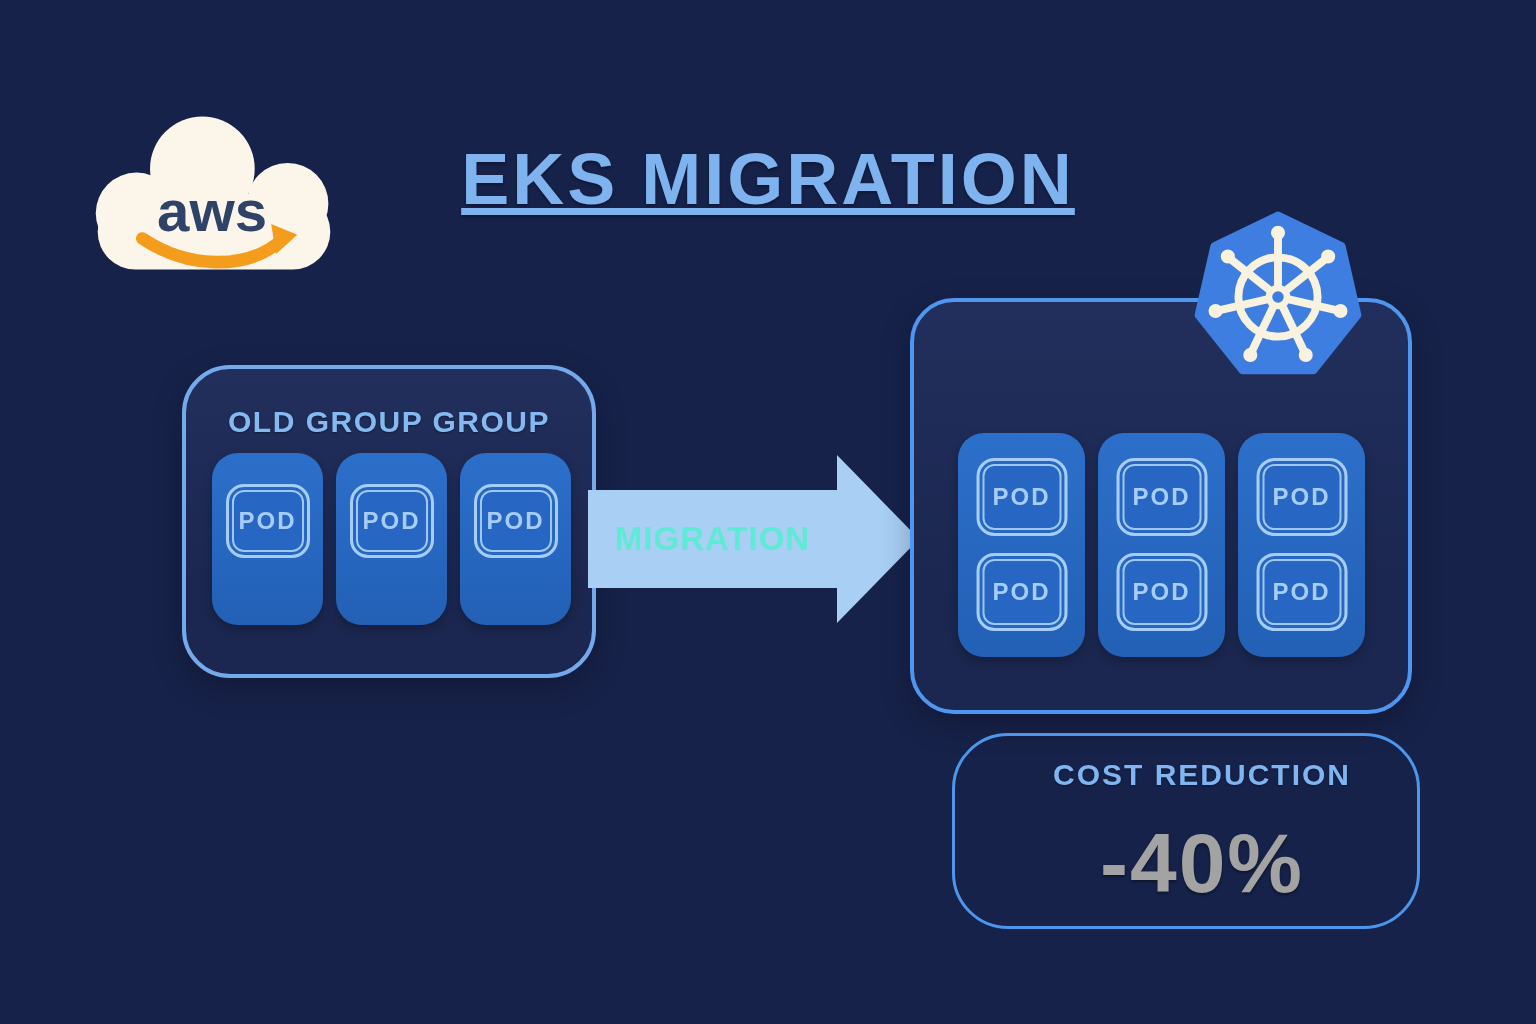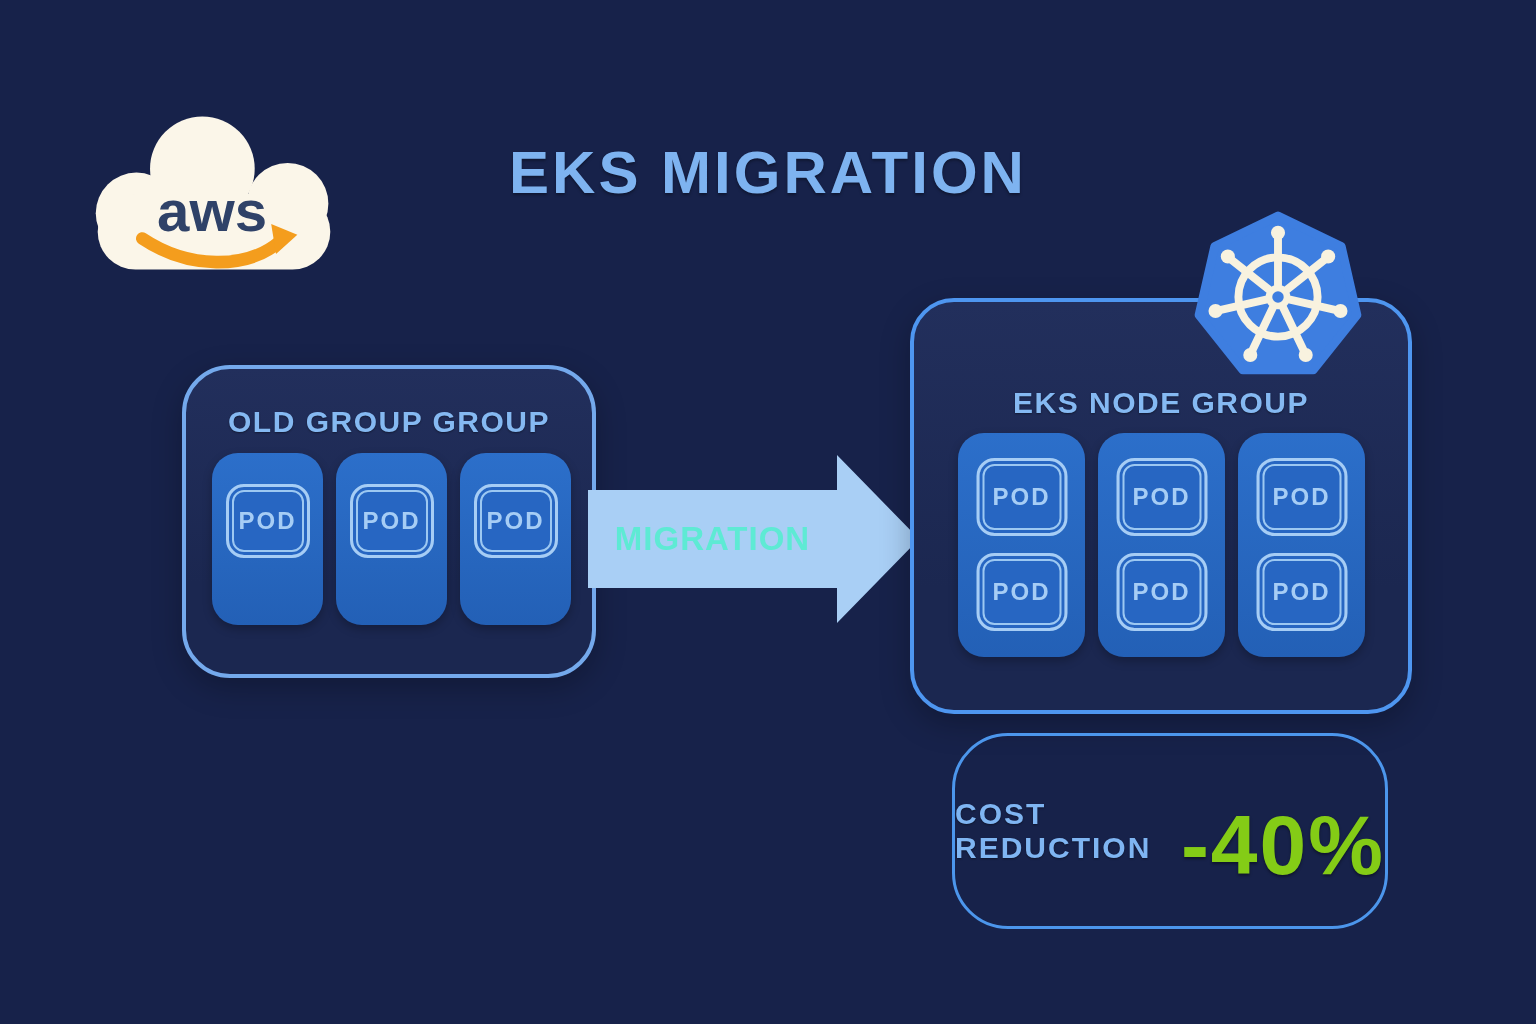--- a/index.html
+++ b/index.html
@@ -7,24 +7,25 @@
     width:1536px;height:1024px;position:relative;overflow:hidden;
     background:#17224A;
     font-family:"Liberation Sans", sans-serif;
     -webkit-font-smoothing:antialiased;
   }
   .abs{position:absolute;}
 
   
   .main-title{
     left:0;right:0;top:138px;text-align:center;
-    font-size:60px;font-weight:bold;letter-spacing:3px;
+    font-size:72px;font-weight:bold;letter-spacing:3px;
     color:#7EB3F0;
     text-shadow:0 2px 3px rgba(0,0,0,0.35);
     white-space:nowrap;
+    text-decoration:underline;
   }
 
   
   .group-box{
     background:linear-gradient(180deg,#222f5c 0%,#1b2750 70%);
     border-radius:48px;
     box-shadow:0 10px 30px rgba(0,0,0,0.25);
   }
   .old-group{
     left:182px;top:365px;width:406px;height:305px;
@@ -78,31 +79,32 @@
     position:absolute;left:0;top:37px;width:249px;height:98px;
     display:flex;align-items:center;justify-content:center;
     font-weight:bold;font-size:33px;letter-spacing:1px;
     color:#5eead4;white-space:nowrap;
   }
 
   
   .cost-badge{
     left:952px;top:733px;width:430px;height:190px;
     border:3px solid #4C96EC;border-radius:56px;
-    display:flex;align-items:center;justify-content:center;
+    display:flex;flex-direction:column;align-items:center;justify-content:center;
     gap:2px;
+    padding-left:32px;
   }
   .cost-title{
     font-weight:bold;font-size:30px;letter-spacing:2px;
     color:#7FB5F2;
     text-shadow:0 1px 2px rgba(0,0,0,0.4);
   }
   .cost-value{
     font-weight:bold;font-size:84px;letter-spacing:2px;
-    color:#84cc16;line-height:1;
+    color:#a3a3a3;line-height:1;
     text-shadow:0 2px 3px rgba(0,0,0,0.4);
     margin-top:27px;
   }
 
   
   .aws-cloud{left:88px;top:103px;width:252px;height:178px;text-align:center;}
   .k8s-logo{left:1190px;top:209px;width:176px;height:176px;z-index:5;}
 </style>
 </head>
 <body>
@@ -139,21 +141,20 @@
 </div>
 
 <div class="abs arrow-wrap">
   <svg width="333" height="172" viewBox="0 0 333 172">
     <polygon points="0,37 249,37 249,2 331,86 249,170 249,135 0,135" fill="#A9CFF5"></polygon>
   </svg>
   <div class="arrow-label">MIGRATION</div>
 </div>
 
 <div class="abs group-box eks-group">
-  <div class="group-title">EKS NODE GROUP</div>
   <div class="node-row">
     <div class="node eks-node">
       <div class="pod pod-1">POD</div>
       <div class="pod pod-2">POD</div>
     </div>
     <div class="node eks-node">
       <div class="pod pod-1">POD</div>
       <div class="pod pod-2">POD</div>
     </div>
     <div class="node eks-node">

